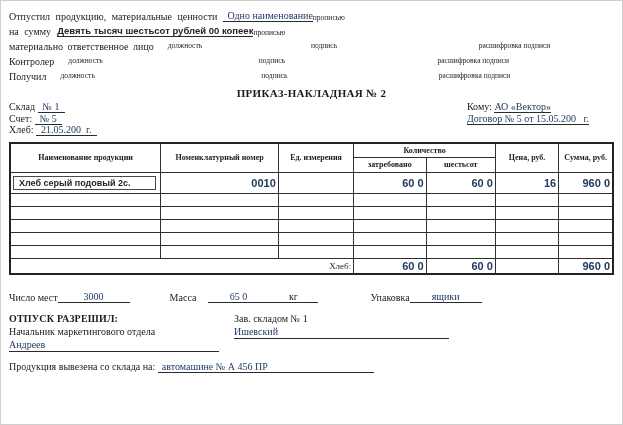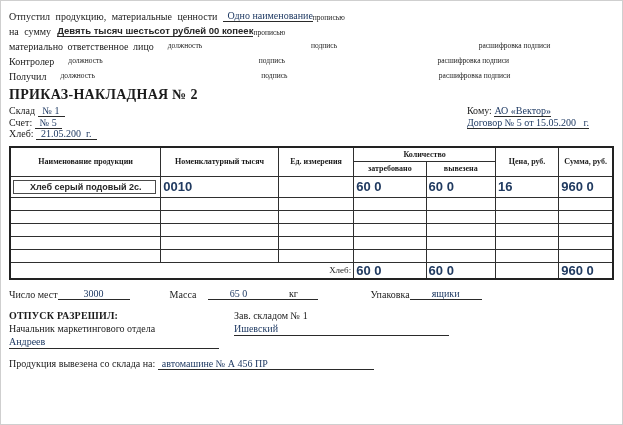--- a/index.html
+++ b/index.html
@@ -20,39 +20,39 @@
   .seg .ln{height:12px;border-bottom:1px solid #2a2a2a;display:flex;align-items:flex-end;}
   .seg .sub{font-size:7.5px;line-height:9px;text-align:center;color:#1b1b1b;}
   .seg .sub.right{align-self:flex-end;margin-right:120px;}
   .sansval{font-family:"Liberation Sans", sans-serif;font-weight:bold;font-size:9.5px;color:#262626;}
   .fillserif{color:#1f3a63;padding-left:4px;}
   
   .sigrow{display:flex;align-items:flex-start;margin-top:4px;column-gap:14px;}
   .sigrow .lbl{white-space:nowrap;word-spacing:2px;}
   .sigrow .seg .ln{height:10px;}
   
-  .title{font-weight:bold;font-size:14px;margin:5px 0 2px 0;letter-spacing:.3px;}
+  .title{text-align:center;font-weight:bold;font-size:11px;margin:5px 0 2px 0;letter-spacing:.3px;}
   .info{display:flex;justify-content:space-between;margin-top:1px;}
   .info .col{line-height:11.5px;}
   .info .col.right{margin-right:25px;margin-left:46px;}
   .uval{border-bottom:1px solid #2a2a2a;color:#1f3a63;padding:0 5px;}
   .uline{border-bottom:1px solid #2a2a2a;color:#1f3a63;}
   
   table.doc{width:100%;border-collapse:collapse;margin-top:6px;table-layout:fixed;}
   table.doc th, table.doc td{border:1px solid #2f2f2f;padding:0 2px;overflow:hidden;}
   table.doc{border:2px solid #222;}
   table.doc th{font-size:8px;font-weight:bold;text-align:center;line-height:9.5px;padding:2px 2px;}
-  td.num{font-family:"Liberation Sans", sans-serif;font-weight:bold;font-size:13px;color:#203a60;text-align:left;}
+  td.num{font-family:"Liberation Sans", sans-serif;font-weight:bold;font-size:11px;color:#203a60;text-align:right;}
   tr.data td{height:20px;}
   tr.empty td{height:12px;}
   tr.total td{height:14px;}
-  .namebox{border:1px solid #4a4a4a;margin:1px 2px 1px 0;padding:1px 16px;font-family:"Liberation Sans", sans-serif;font-weight:bold;font-size:9px;color:#262626;white-space:nowrap;}
+  .namebox{border:1px solid #4a4a4a;margin:1px 2px 1px 0;padding:1px 5px;font-family:"Liberation Sans", sans-serif;font-weight:bold;font-size:9px;color:#262626;white-space:nowrap;}
   td.tot-lbl{text-align:right;border:none;border-top:1px solid #2f2f2f;padding-right:4px;font-size:9px;}
   
-  .measrow{display:flex;align-items:flex-end;margin-top:8px;}
+  .measrow{display:flex;align-items:flex-end;margin-top:16px;}
   .measrow .lbl{white-space:nowrap;}
   .measrow .uval{display:inline-block;text-align:center;}
   .sigblocks{display:flex;margin-top:9px;}
   .sigcol{line-height:13px;}
   .sigcol .head{font-weight:bold;letter-spacing:.2px;}
   .sigcol.left{width:225px;}
   .sigcol .nameline{display:inline-block;border-bottom:1px solid #2a2a2a;color:#1f3a63;}
   .pline{margin-top:9px;}
   .pline .head{font-weight:bold;}
   .pline .nameline{display:inline-block;border-bottom:1px solid #2a2a2a;color:#1f3a63;padding:0 4px;}
@@ -150,29 +150,29 @@
         <col style="width:19.5%">
         <col style="width:12.5%">
       <col style="width:12%">
         <col style="width:11.5%">
         <col style="width:10.5%">
         <col style="width:9%">
     </colgroup>
     <thead>
       <tr>
         <th rowspan="2">Наименование продукции</th>
-        <th rowspan="2">Номенклатурный тысяч</th>
+        <th rowspan="2">Номенклатурный номер</th>
         <th rowspan="2">Ед. измерения</th>
         <th colspan="2">Количество</th>
         <th rowspan="2">Цена, руб.</th>
         <th rowspan="2">Сумма, руб.</th>
       </tr>
       <tr>
         <th>затребовано</th>
-        <th>вывезена</th>
+        <th>шестьсот</th>
       </tr>
     </thead>
     <tbody>
       <tr class="data">
         <td>
             <div class="namebox">Хлеб серый подовый 2с.</div>
           </td>
         <td class="num">0010</td>
         <td class="num"></td>
         <td class="num">60 0</td>

